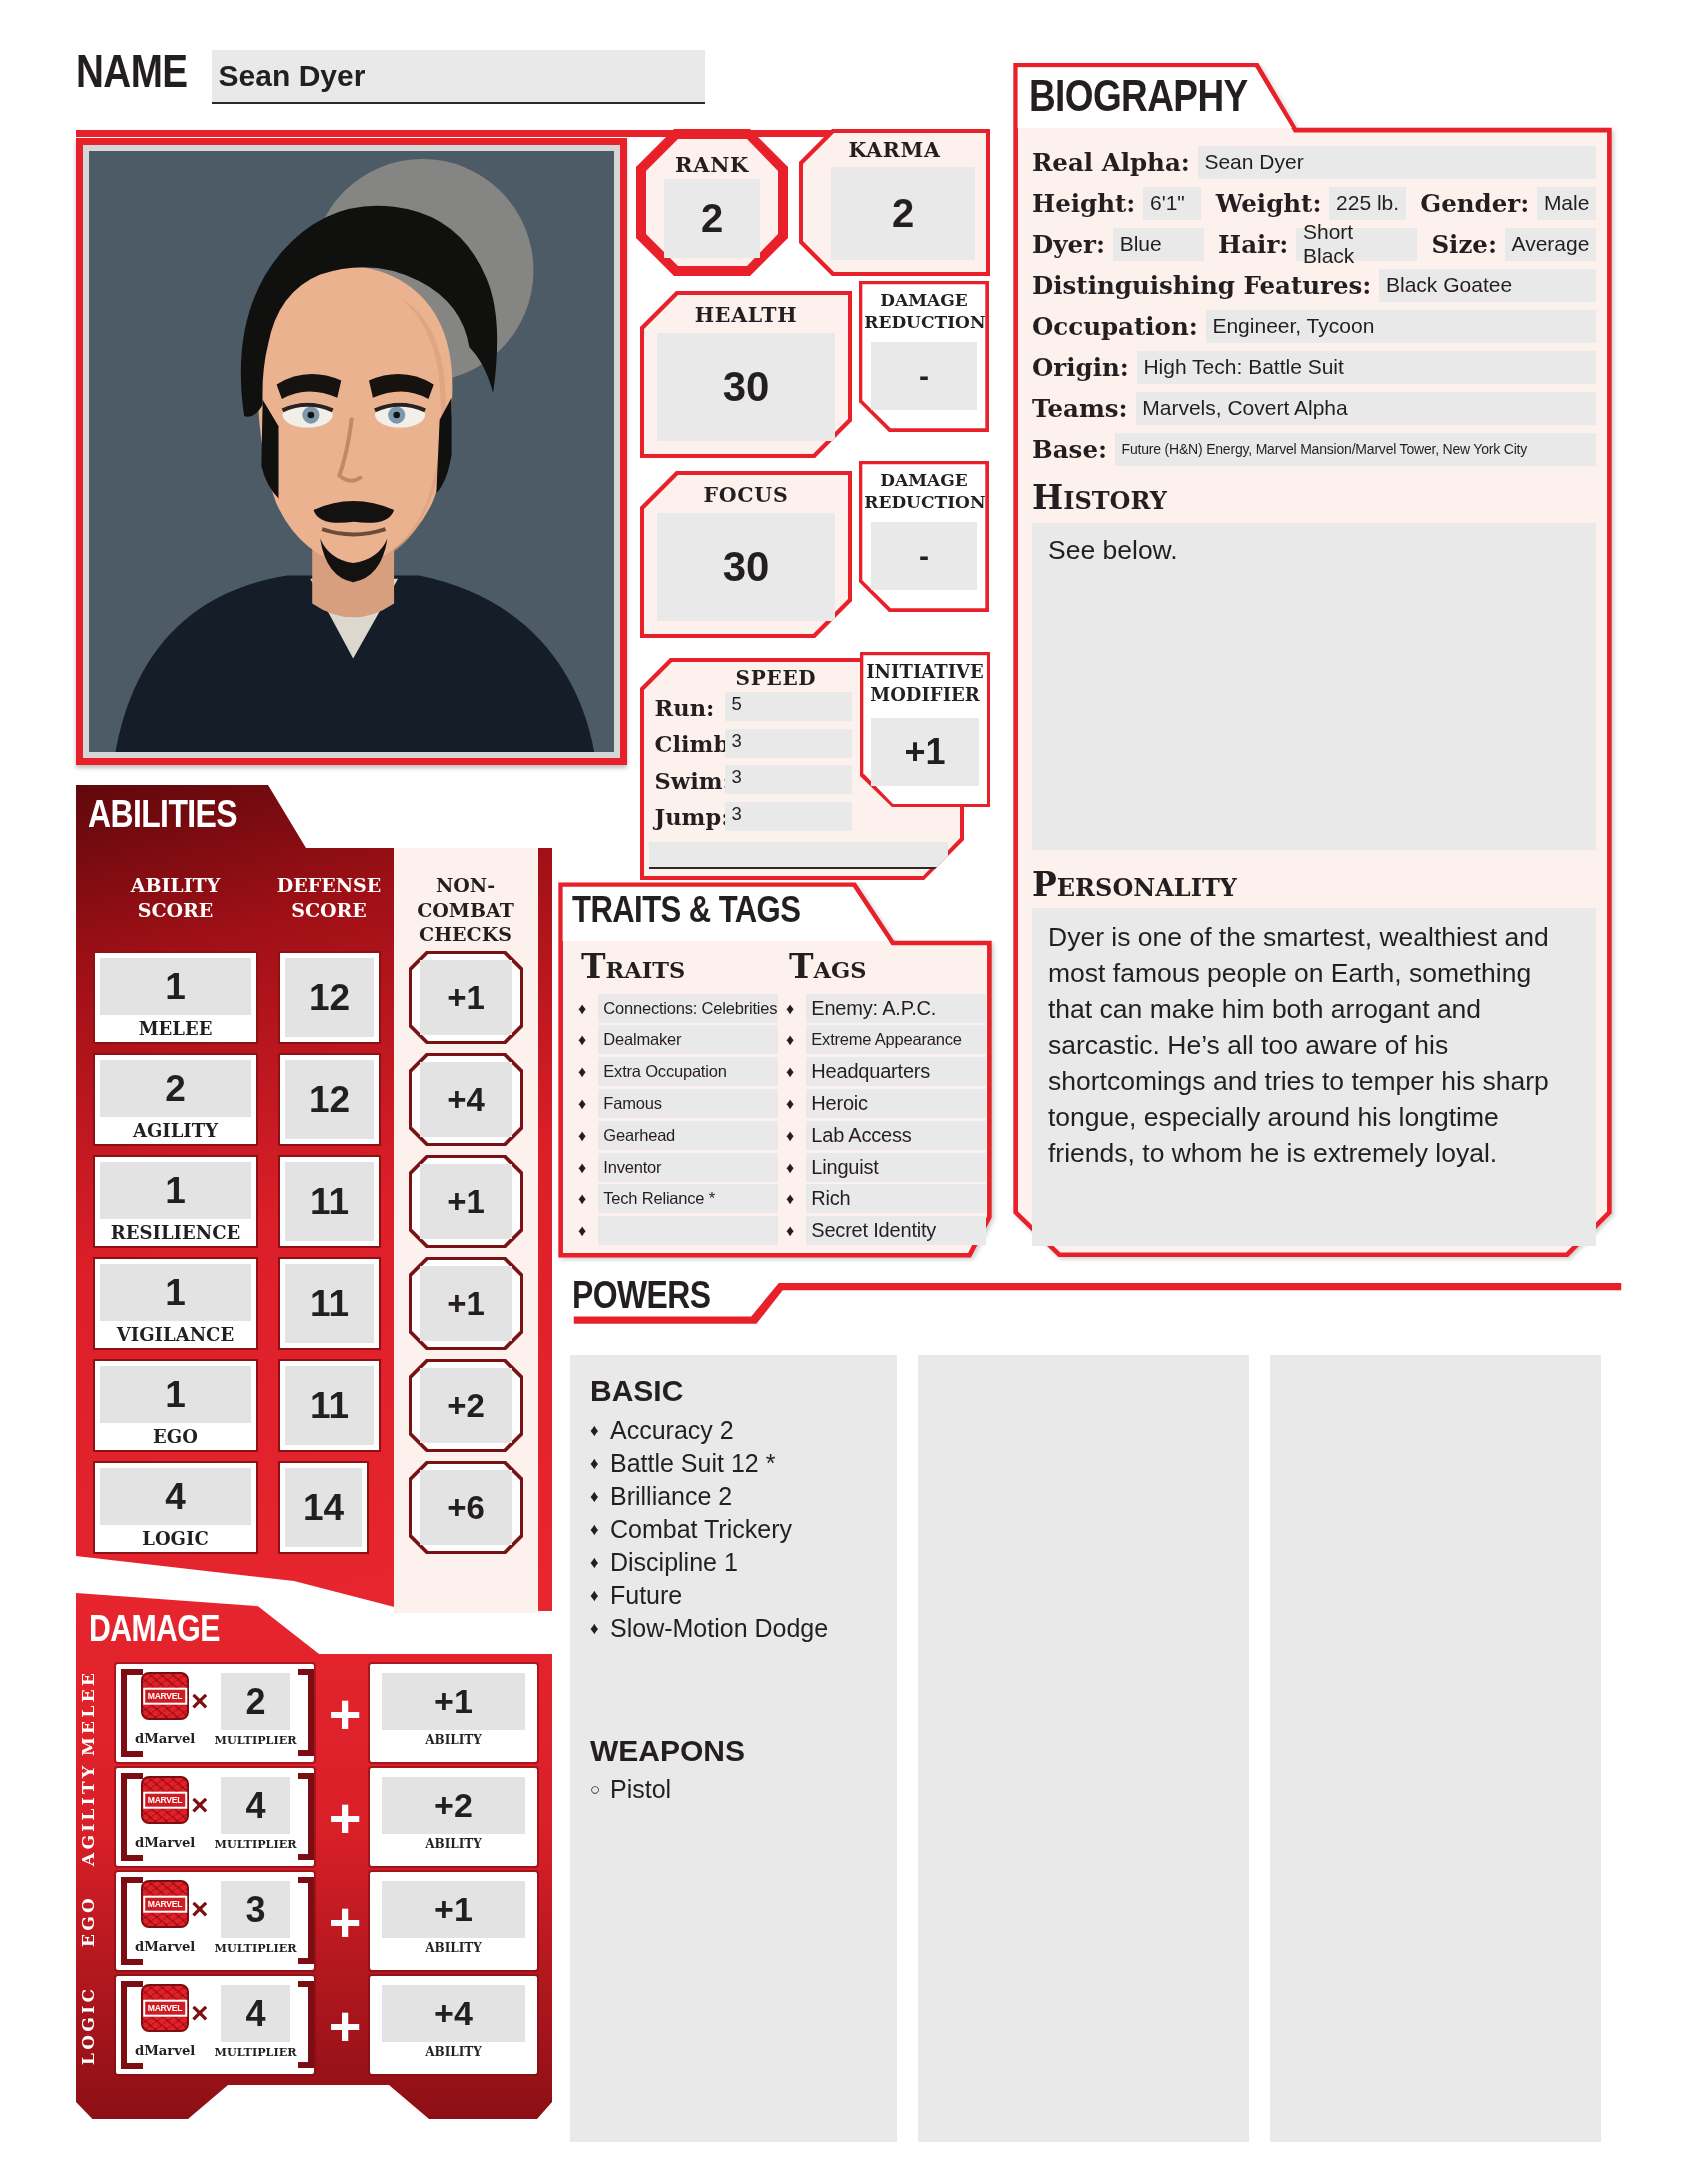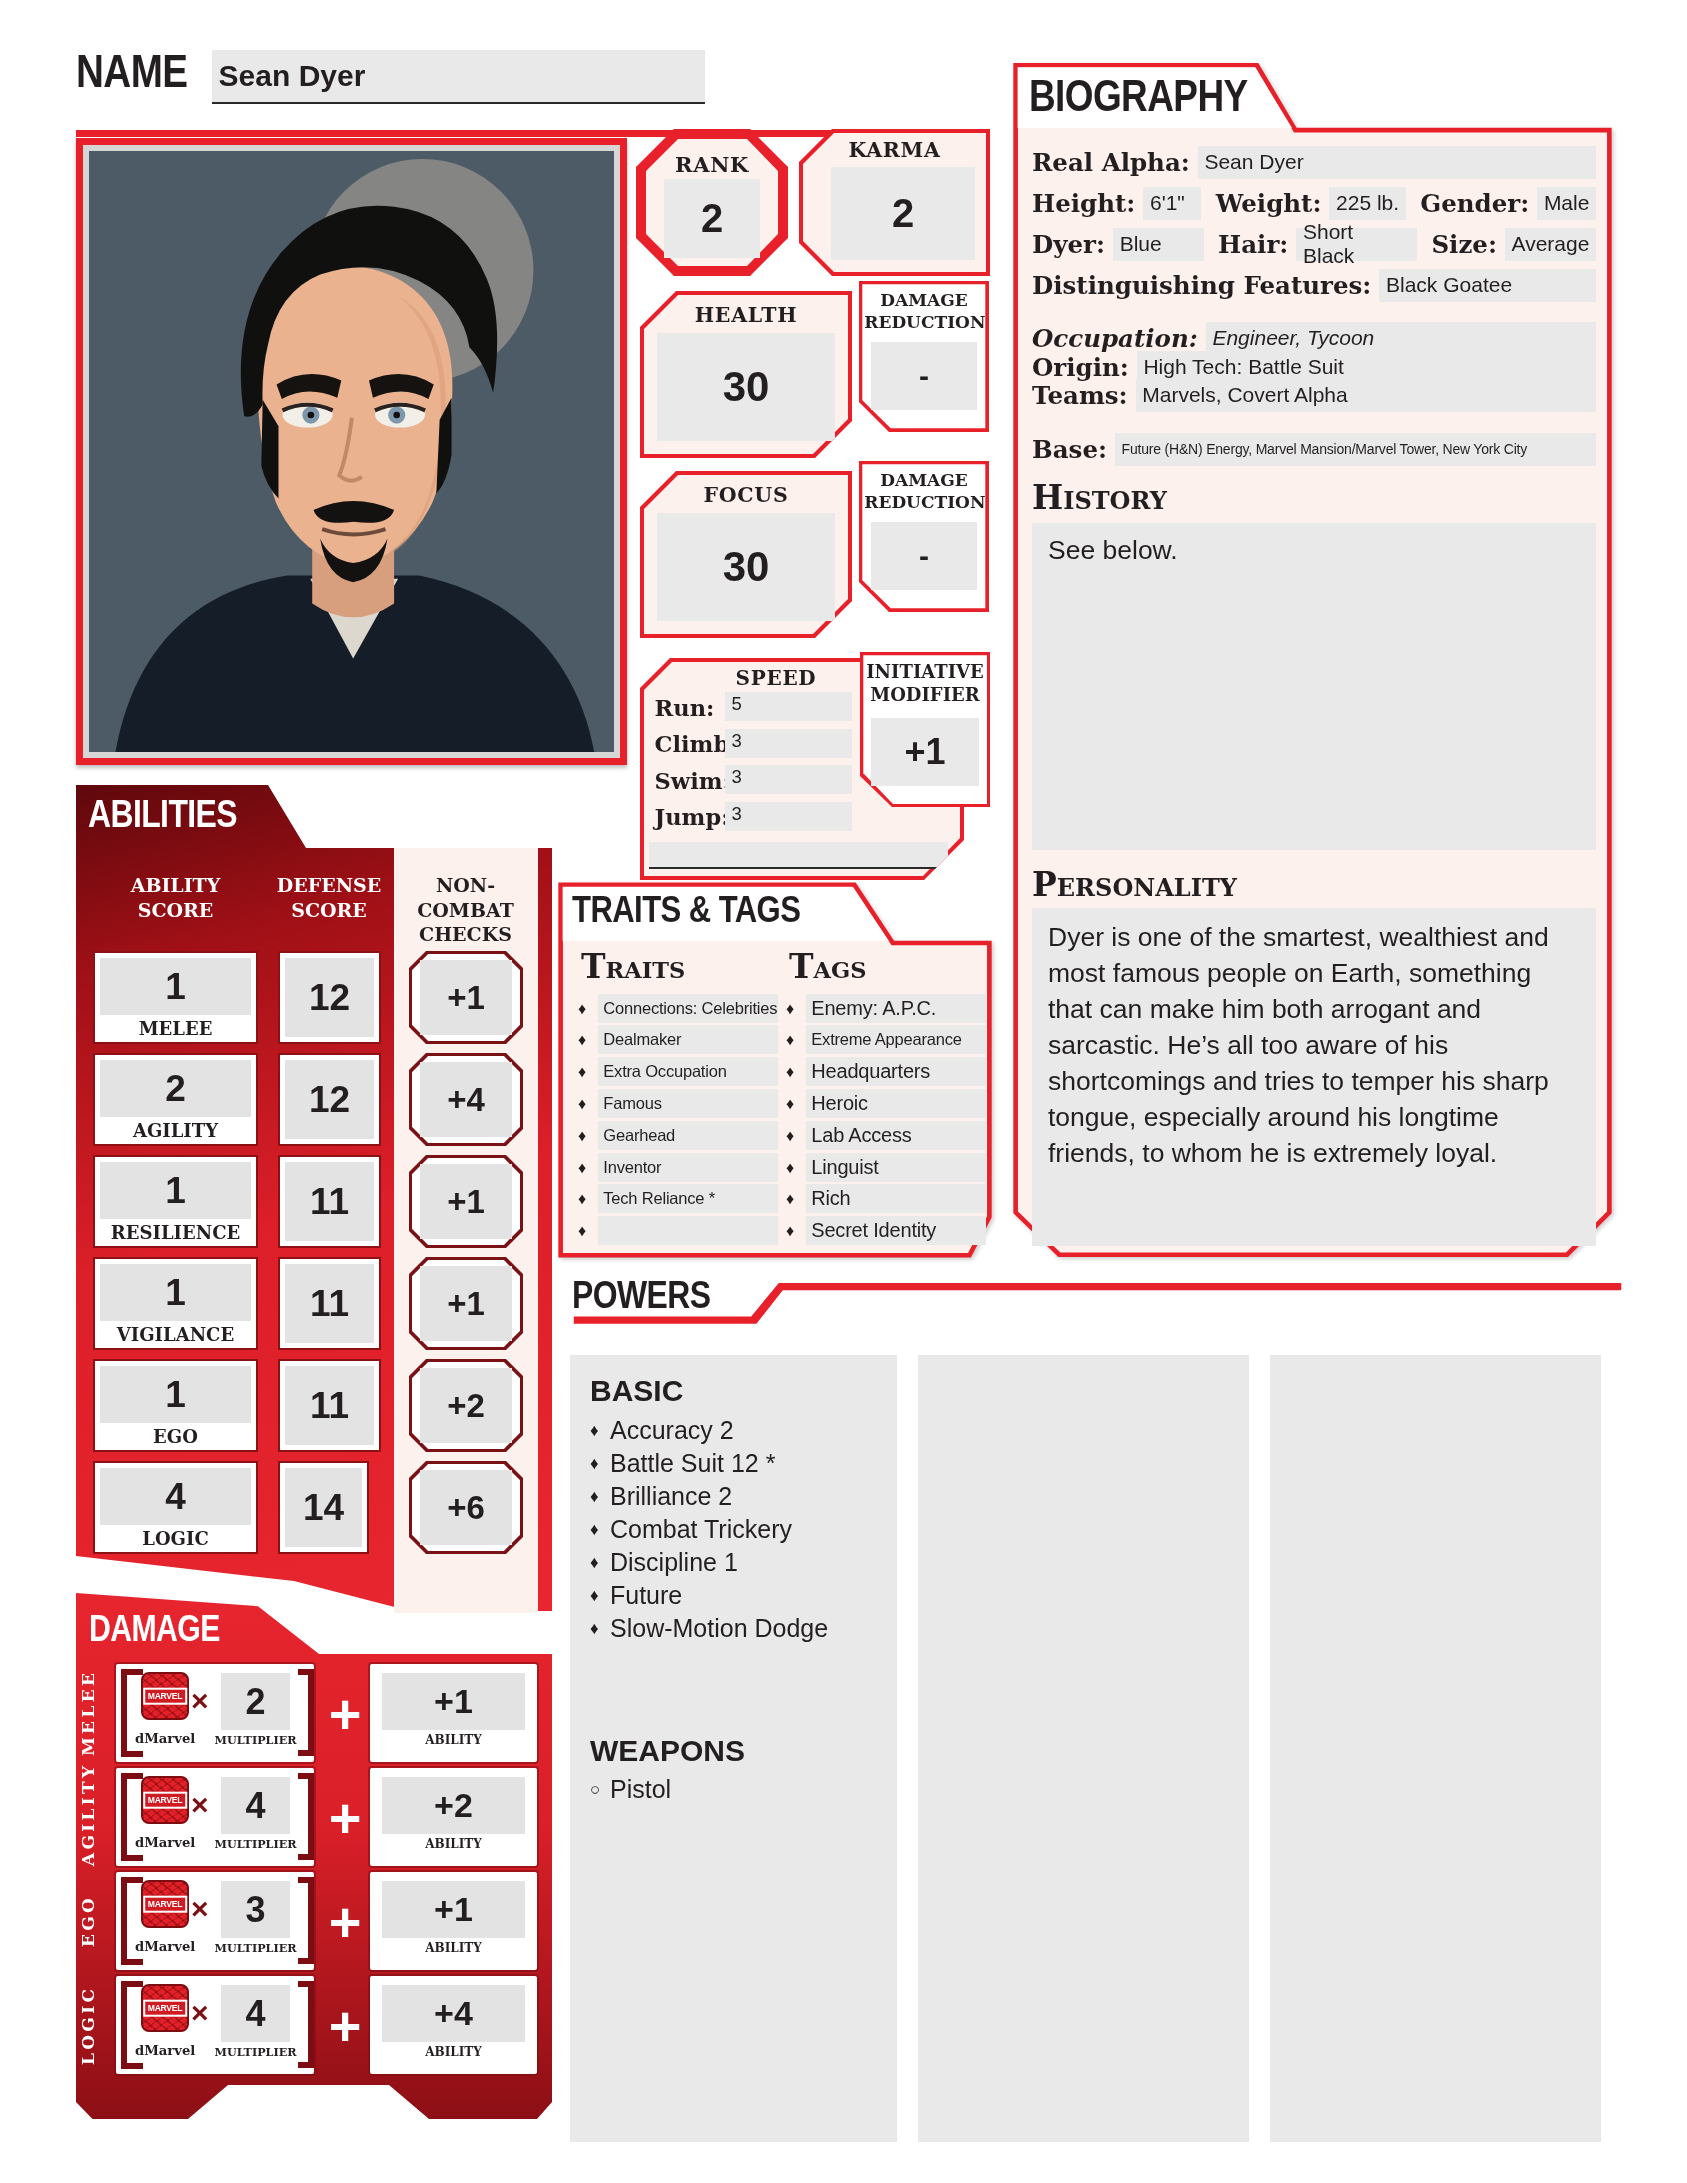--- a/index.html
+++ b/index.html
@@ -305,29 +305,29 @@
     <span class="fld bio-val" style="width:106px;height:33px;">Blue</span>
     <span class="bio-label" style="margin-left:14.6px;">Hair:</span>
     <span class="fld bio-val" style="width:142px;height:33px;">Short Black</span>
     <span class="bio-label" style="margin-left:14.6px;">Size:</span>
     <span class="fld bio-val" style="flex:1;height:33px;">Average</span>
   </div>
   <div class="bio-row" style="top:267px;">
     <span class="bio-label">Distinguishing Features:</span>
     <span class="fld bio-val" style="flex:1;height:33px;">Black Goatee</span>
   </div>
-  <div class="bio-row" style="top:320px;font-style:italic;">
+  <div class="bio-row" style="top:308px;">
     <span class="bio-label">Occupation:</span>
     <span class="fld bio-val" style="flex:1;height:33px;">Engineer, Tycoon</span>
   </div>
   <div class="bio-row" style="top:349px;">
     <span class="bio-label">Origin:</span>
     <span class="fld bio-val" style="flex:1;height:33px;">High Tech: Battle Suit</span>
   </div>
-  <div class="bio-row" style="top:377px;">
+  <div class="bio-row" style="top:390px;">
     <span class="bio-label">Teams:</span>
     <span class="fld bio-val" style="flex:1;height:33px;">Marvels, Covert Alpha</span>
   </div>
   <div class="bio-row" style="top:431px;">
     <span class="bio-label">Base:</span>
     <span class="fld" style="flex:1;height:33px;font-size:14px;letter-spacing:-0.2px;white-space:nowrap;">Future (H&amp;N) Energy, Marvel Mansion/Marvel Tower, New York City</span>
   </div>
 
   <div class="abs sc" style="left:1032px;top:478px;font-size:24px;">History</div>
   <div class="abs" style="left:1032px;top:523px;width:564px;height:327px;background:#e9e9e9;padding:12px 16px;box-sizing:border-box;font-size:26.5px;">See below.</div>

